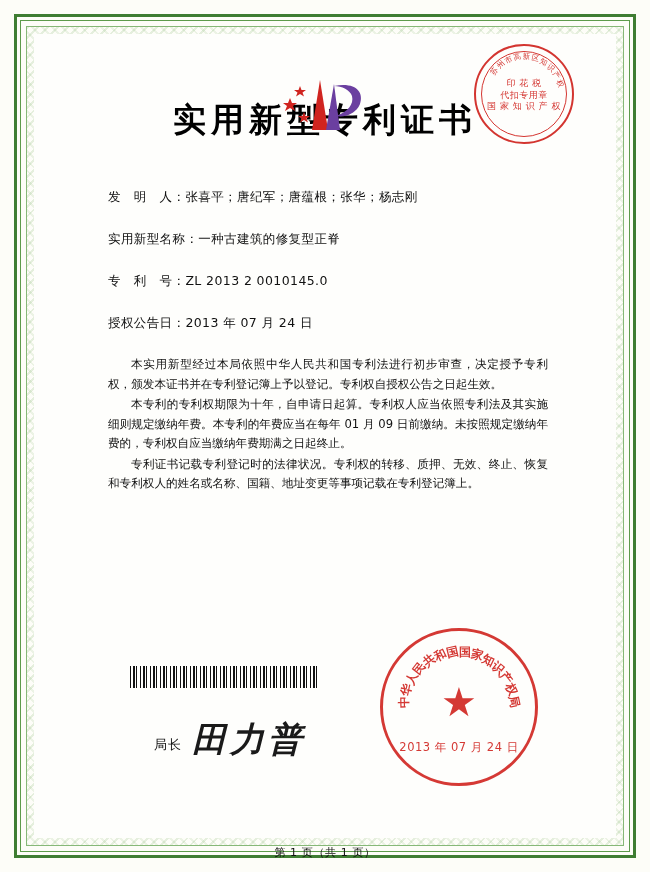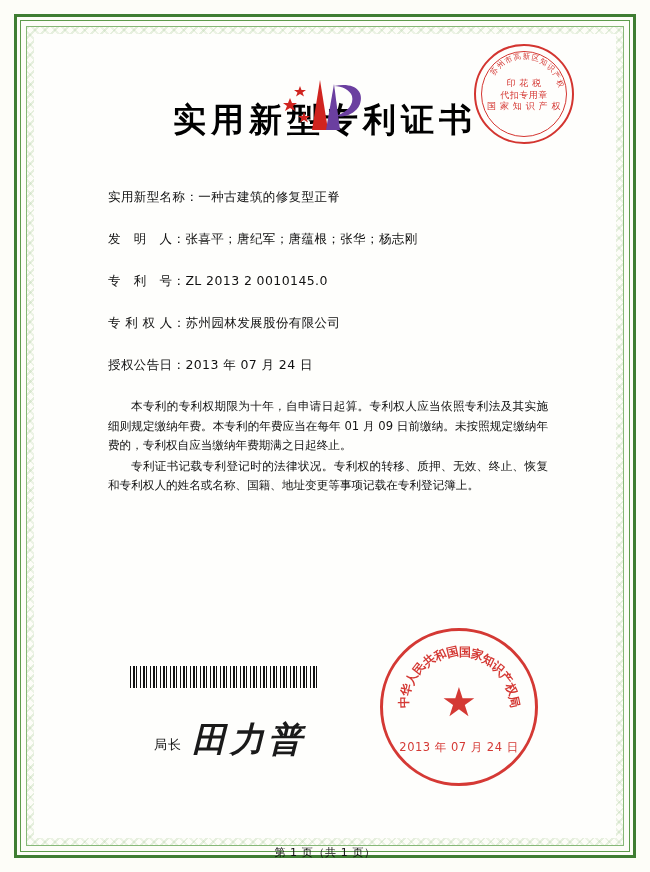--- a/index.html
+++ b/index.html
@@ -331,37 +331,35 @@
       </div>
       <div class="center-text" style="white-space: pre-line;">印 花 税
 代扣专用章
 国 家 知 识 产 权</div>
     </div>
 
     <div class="title">实用新型专利证书</div>
 
     <div class="fields">
       <div class="field-row">
+        <span class="field-label">发　明　人：</span><span class="field-value">张喜平；唐纪军；唐蕴根；张华；杨志刚</span>
+      </div>
+      <div class="field-row">
         <span class="field-label">实用新型名称：</span><span class="field-value">一种古建筑的修复型正脊</span>
-      </div>
-      <div class="field-row">
-        <span class="field-label">发　明　人：</span><span class="field-value">张喜平；唐纪军；唐蕴根；张华；杨志刚</span>
       </div>
       <div class="field-row">
         <span class="field-label">专　利　号：</span><span class="field-value">ZL 2013 2 0010145.0</span>
       </div>
       <div class="field-row">
-        <span class="field-label">专 利 权 人：</span><span class="field-value">苏州园林发展股份有限公司</span>
-      </div>
-      <div class="field-row">
         <span class="field-label">授权公告日：</span><span class="field-value">2013 年 07 月 24 日</span>
       </div>
     </div>
 
     <div class="body-text">
+      <p>本实用新型经过本局依照中华人民共和国专利法进行初步审查，决定授予专利权，颁发本证书并在专利登记簿上予以登记。专利权自授权公告之日起生效。</p>
       <p>本专利的专利权期限为十年，自申请日起算。专利权人应当依照专利法及其实施细则规定缴纳年费。本专利的年费应当在每年 01 月 09 日前缴纳。未按照规定缴纳年费的，专利权自应当缴纳年费期满之日起终止。</p>
       <p>专利证书记载专利登记时的法律状况。专利权的转移、质押、无效、终止、恢复和专利权人的姓名或名称、国籍、地址变更等事项记载在专利登记簿上。</p>
     </div>
 
     <div class="barcode"></div>
 
     <div class="sign-area">
       <div class="sign-label">局长</div>
       <div class="signature">田力普</div>
     </div>

